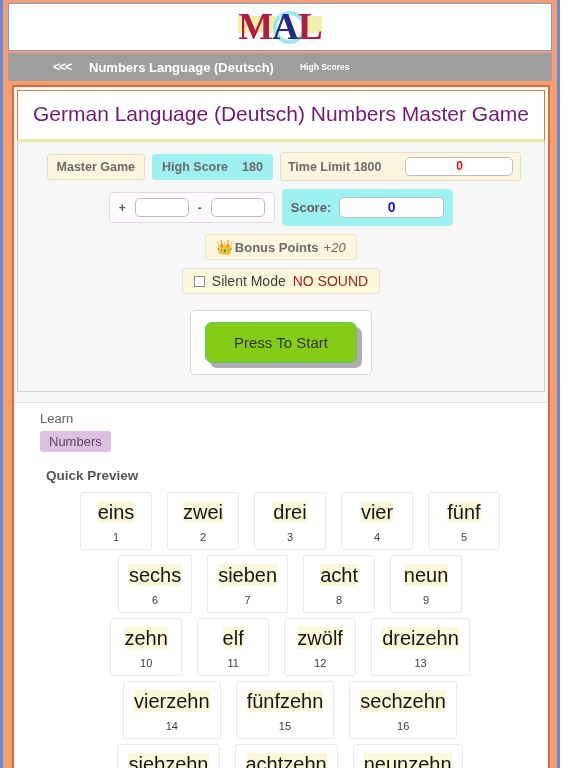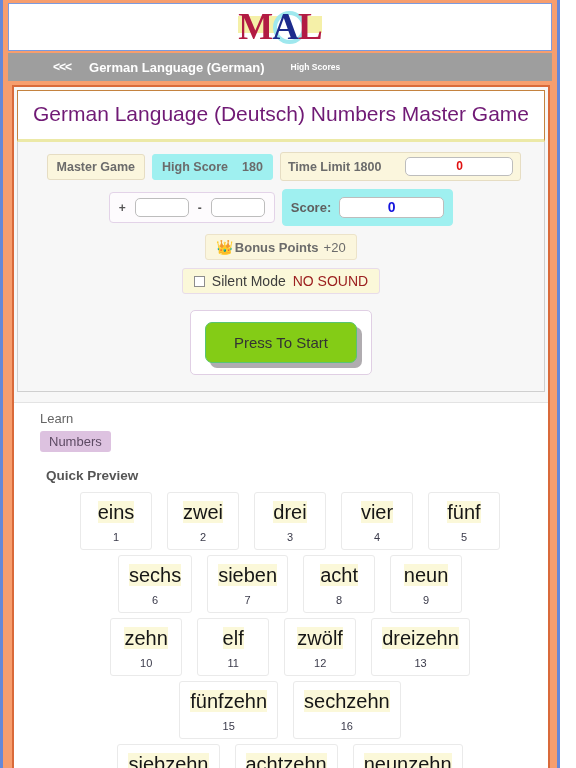--- a/index.html
+++ b/index.html
@@ -230,21 +230,21 @@
     border-radius: 3px;
     padding: 4px 10px;
     font-size: 13px;
     color: #6b6b6b;
     display: flex;
     align-items: center;
     gap: 1px;
   }
   .crown { font-size: 14px; }
   .bonus-label { font-weight: bold; }
-  .bonus-val { font-weight: normal; margin-left: 4px; }
+  .bonus-val { font-weight: normal; margin-left: 4px; font-style: italic; }
 
   
   .silent {
     background: #fbf8d9;
     border: 1px solid #e8dcea;
     border-radius: 3px;
     padding: 4px 11px;
     display: flex;
     align-items: center;
     gap: 7px;
@@ -346,21 +346,21 @@
   <div class="logo-bar">
     <div class="logo-wrap">
       <div class="logo-hl"></div>
       <div class="logo-circle"></div>
       <span class="logo-text logo-m">M</span><span class="logo-text logo-a">A</span><span class="logo-text logo-l">L</span>
     </div>
   </div>
 
   <div class="nav-bar">
     <span class="nav-back">&lt;&lt;&lt;</span>
-    <span class="nav-title">German Language (German)</span>
+    <span class="nav-title">Numbers Language (Deutsch)</span>
     <span class="nav-high">High Scores</span>
   </div>
 
   <div class="main-card">
 
     <div class="title-box">
       <div class="title-text">German Language (Deutsch) Numbers Master Game</div>
     </div>
 
     <div class="panel">
@@ -470,20 +470,24 @@
               <div><span class="card-word">zwölf</span></div>
               <div class="card-num">12</div>
             </div>
             <div class="card">
               <div><span class="card-word">dreizehn</span></div>
               <div class="card-num">13</div>
             </div>
           </div>
           <div class="word-row">
             <div class="card">
+              <div><span class="card-word">vierzehn</span></div>
+              <div class="card-num">14</div>
+            </div>
+            <div class="card">
               <div><span class="card-word">fünfzehn</span></div>
               <div class="card-num">15</div>
             </div>
             <div class="card">
               <div><span class="card-word">sechzehn</span></div>
               <div class="card-num">16</div>
             </div>
           </div>
           <div class="word-row">
             <div class="card">

